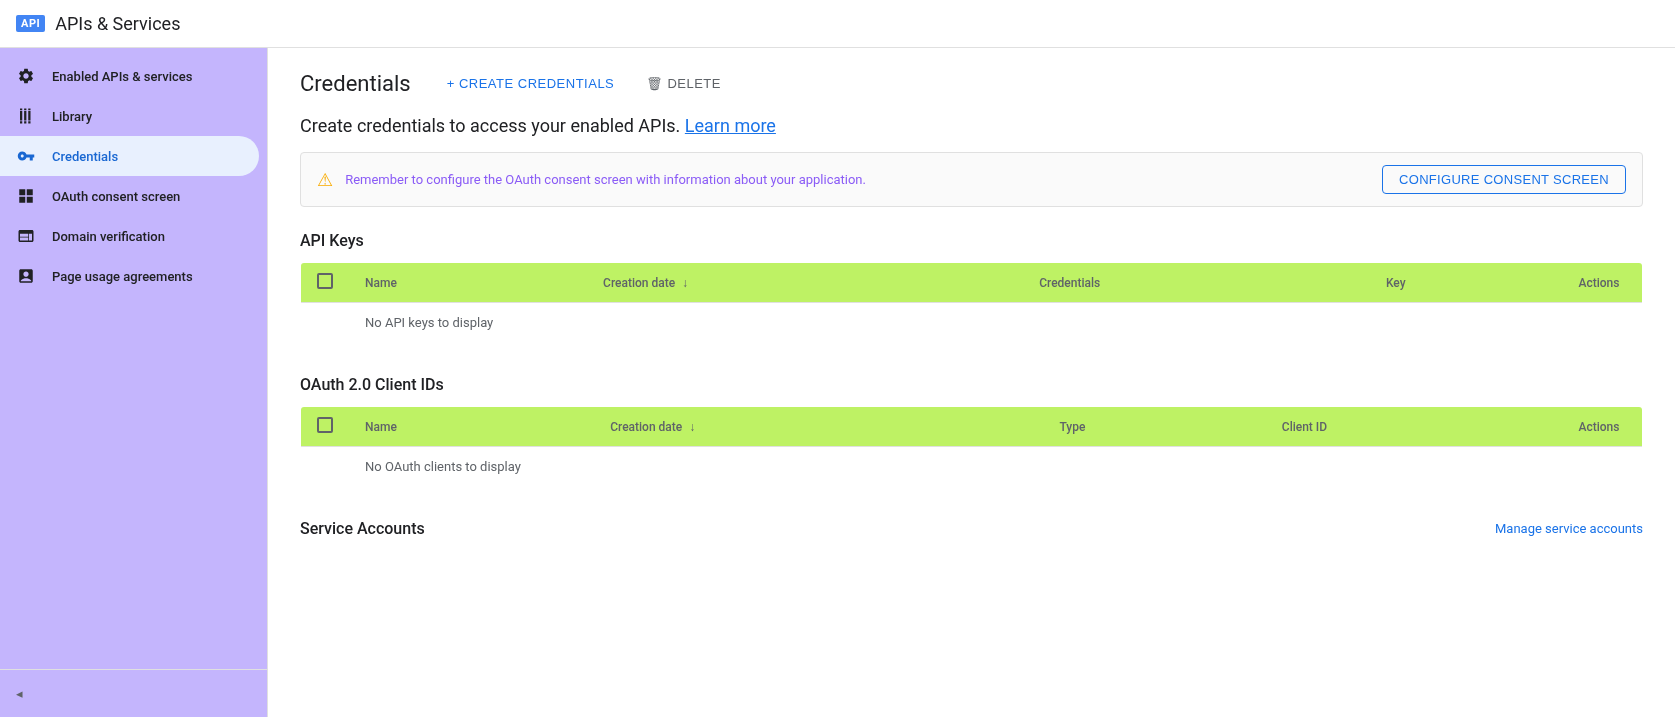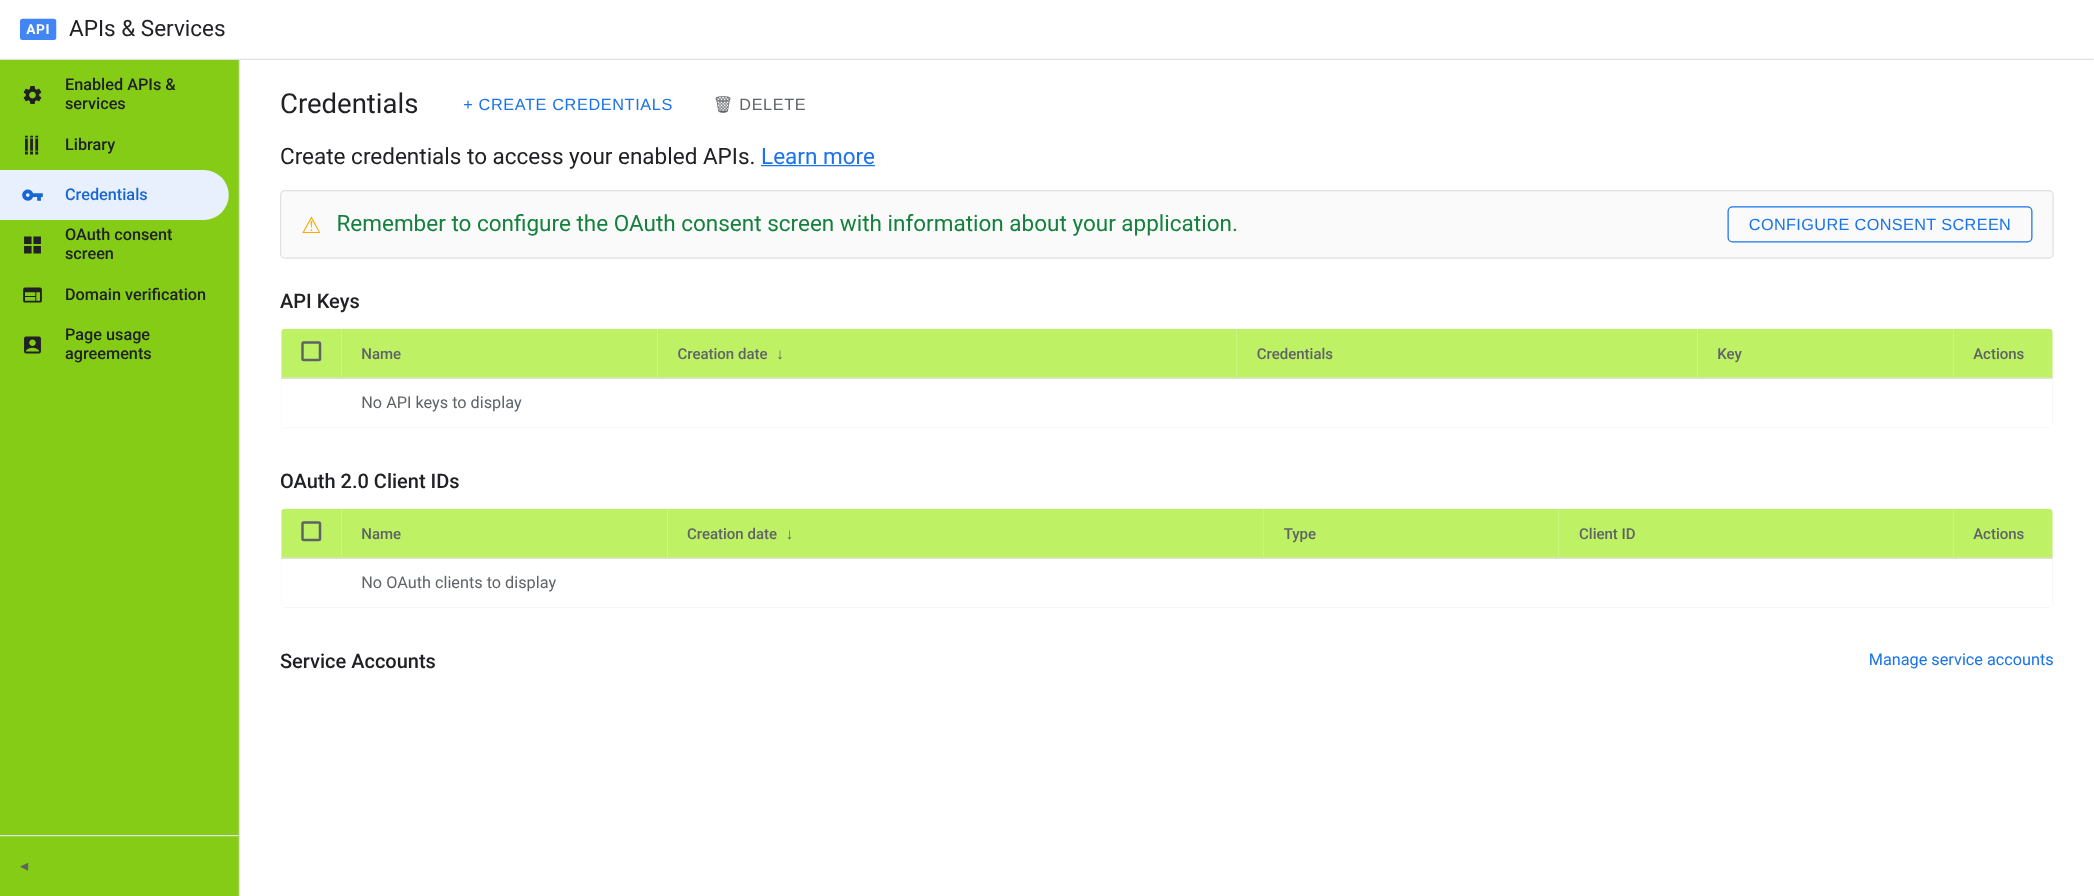--- a/index.html
+++ b/index.html
@@ -38,22 +38,22 @@
 
     
     .layout {
       display: flex;
       flex: 1;
       overflow: hidden;
     }
 
     
     .sidebar {
-      width: 192px;
-      background: #84cc16;
+      width: 268px;
+      background: #c4b5fd;
       border-right: 1px solid #e0e0e0;
       display: flex;
       flex-direction: column;
       flex-shrink: 0;
       overflow-y: auto;
       padding-top: 8px;
     }
     .sidebar-item {
       display: flex;
       align-items: center;
@@ -163,22 +163,22 @@
     .alert-left {
       display: flex;
       align-items: center;
       gap: 12px;
     }
     .alert-icon {
       color: #f9ab00;
       font-size: 18px;
     }
     .alert-text {
-      font-size: 18px;
-      color: #15803d;
+      font-size: 13px;
+      color: #8b5cf6;
     }
     .btn-configure {
       border: 1px solid #1a73e8;
       color: #1a73e8;
       background: none;
       padding: 6px 16px;
       border-radius: 4px;
       font-size: 13px;
       font-weight: 500;
       cursor: pointer;

